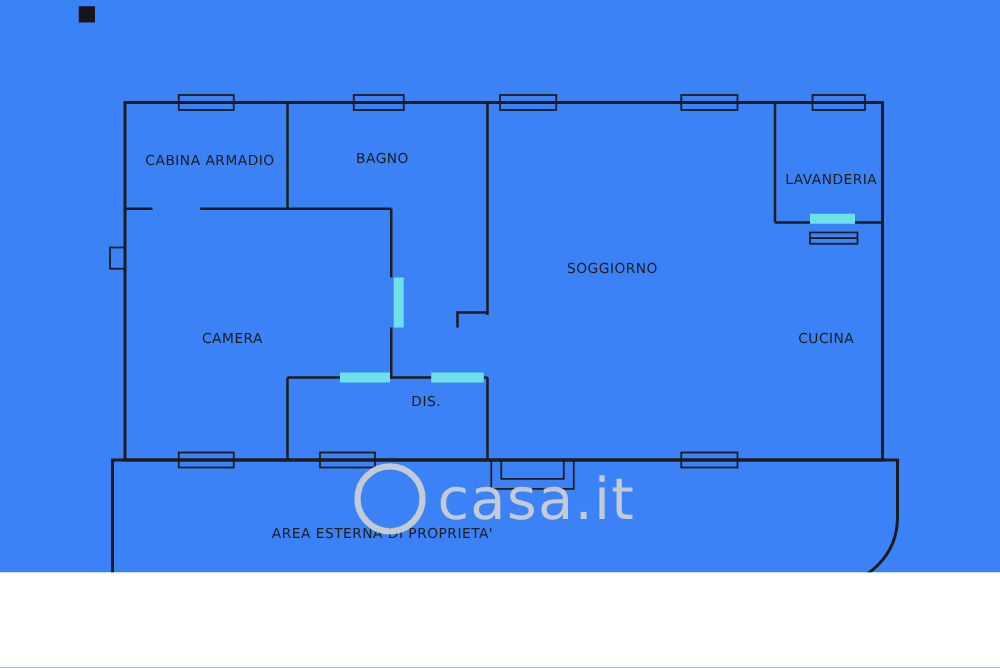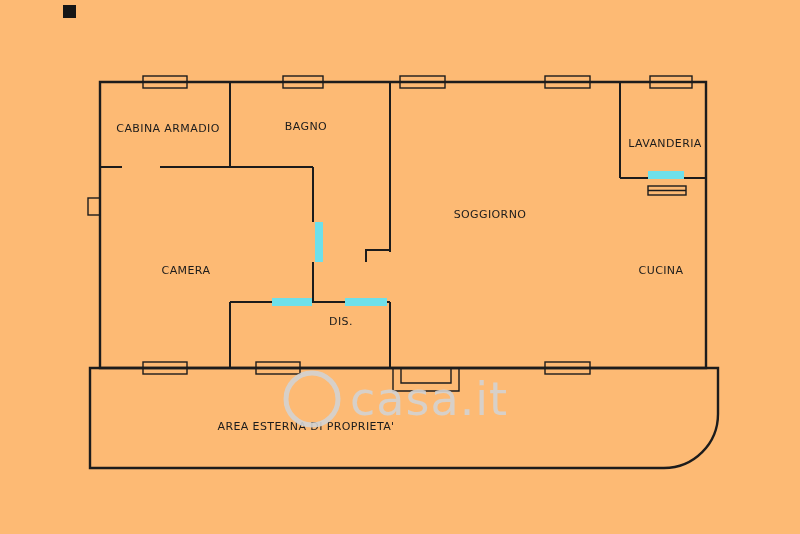--- a/index.html
+++ b/index.html
@@ -1,20 +1,20 @@
 <!DOCTYPE html>
 <html><head>
 <meta charset="utf-8">
 <style>
   html, body { margin: 0; padding: 0; background: #ffffff; }
   .stage {
     position: relative;
     width: 800px;
-    height: 534px;
-    background: #fdba74;
+    height: 458px;
+    background: #3b82f6;
     overflow: hidden;
     font-family: "DejaVu Sans", sans-serif;
   }
   svg { display: block; }
   .wall { stroke: #1c1c1c; fill: none; }
   .wall-outer { stroke-width: 2.4; }
   .wall-inner { stroke-width: 2; }
   .wall-thin { stroke-width: 1.4; }
   .room-label {
     font-family: "DejaVu Sans", sans-serif;

